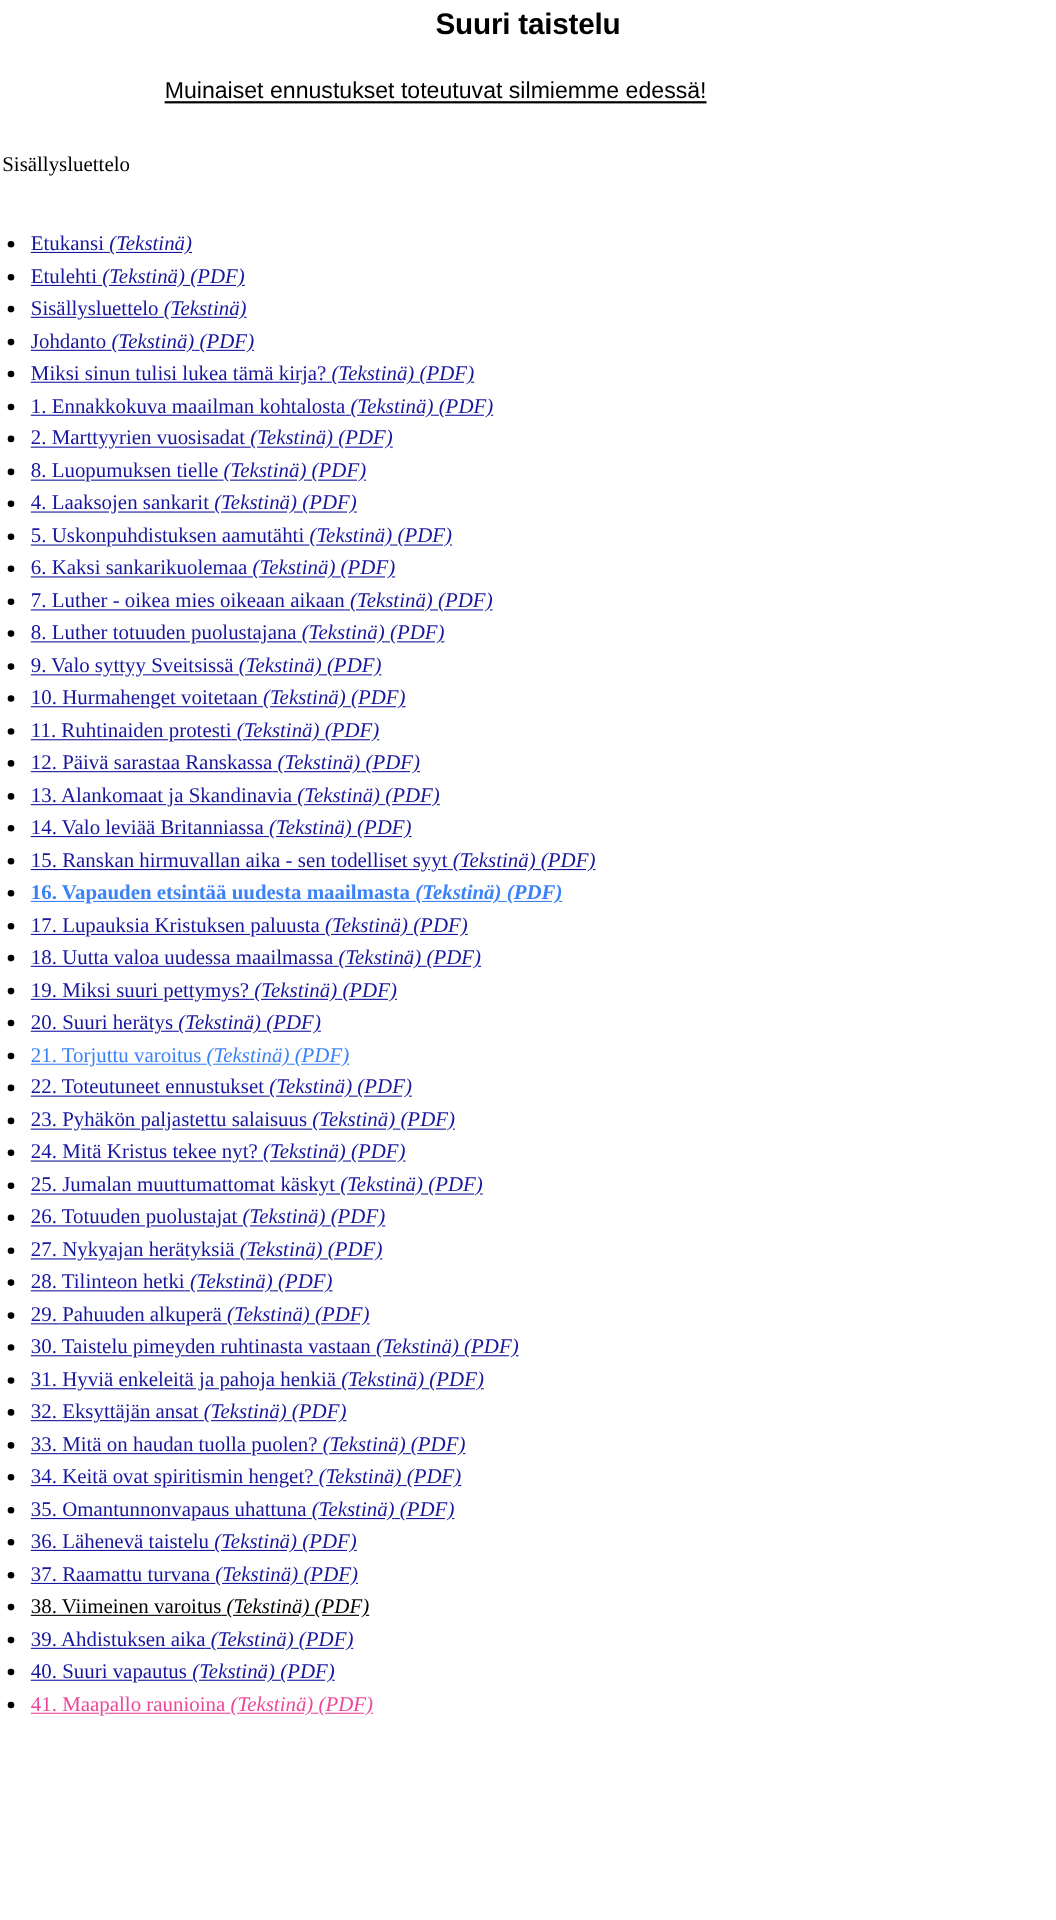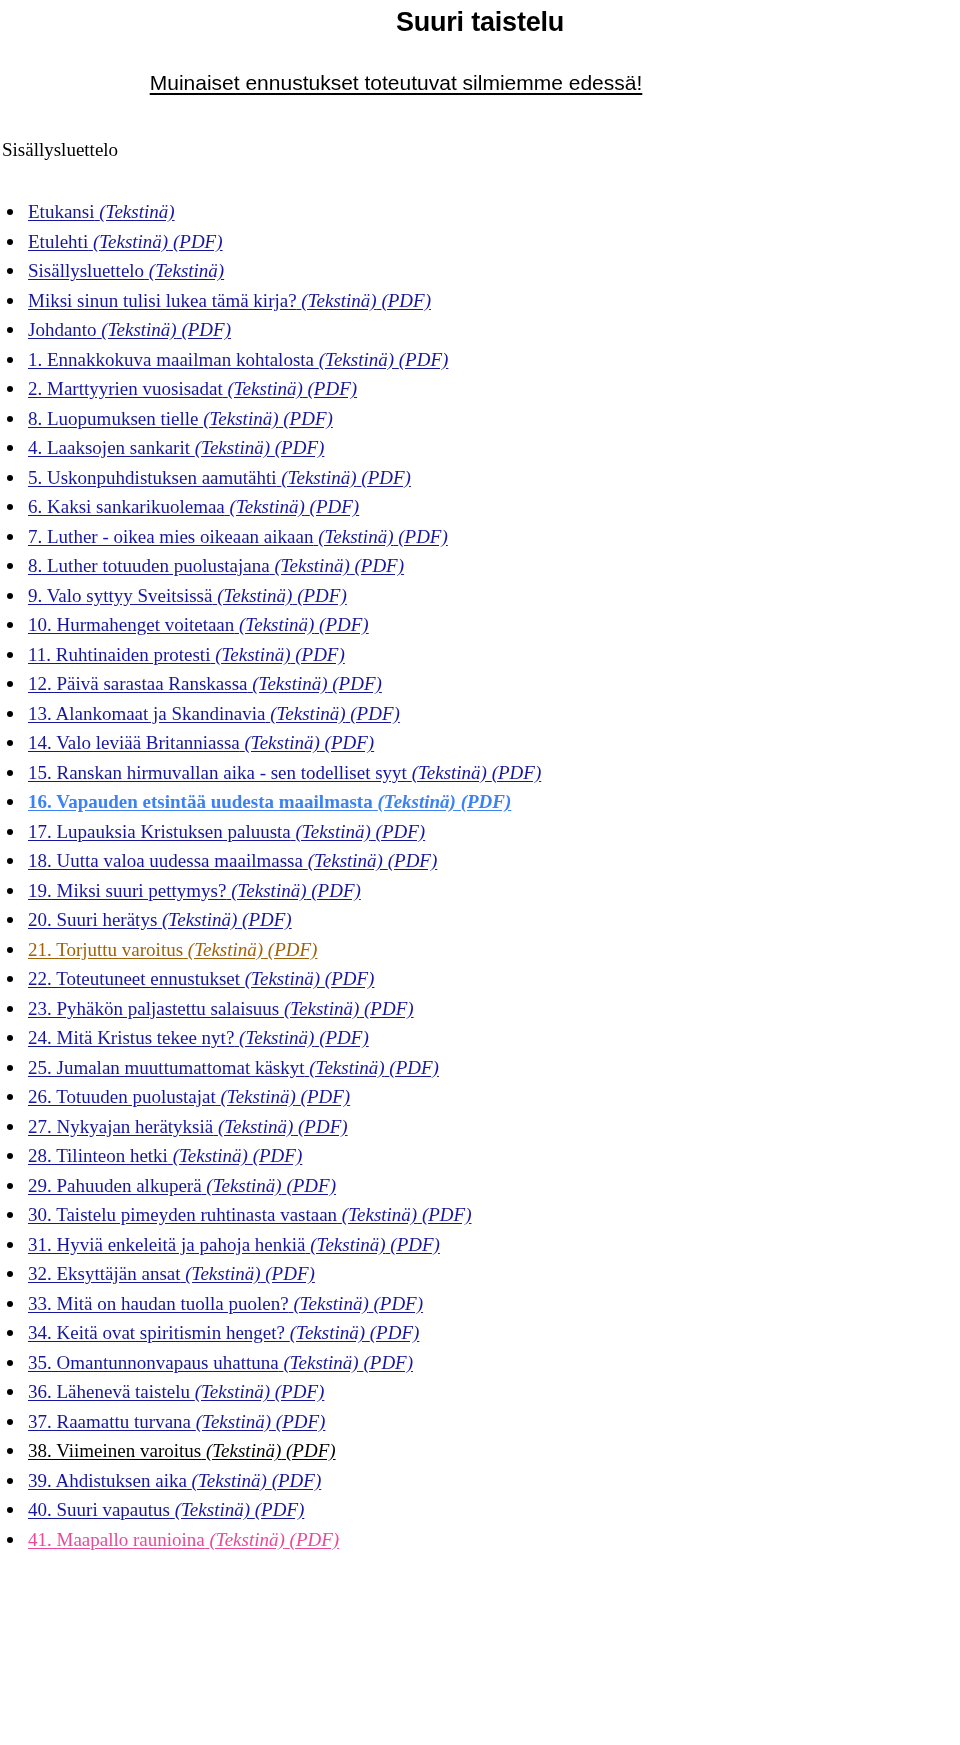--- a/index.html
+++ b/index.html
@@ -56,21 +56,21 @@
     font-family: "Liberation Serif", "DejaVu Serif", serif;
     font-size: 19px;
     line-height: 24px;
     color: #000000;
   }
 
   
   .toc-list {
     position: absolute;
     left: 0;
-    top: 197px;
+    top: 207px;
     width: 960px;
     margin: 0;
     padding: 0;
     list-style: none;
   }
 
   .toc-item {
     position: relative;
     margin: 0;
     padding: 0 0 0 28px;
@@ -112,43 +112,43 @@
 <div class="doc-subtitle-wrap">
   <span class="doc-subtitle">Muinaiset ennustukset toteutuvat silmiemme edessä!</span>
 </div>
 
 <div class="toc-heading">Sisällysluettelo</div>
 
 <ul class="toc-list" id="toc-list">
     <li class="toc-item"><span class="bullet"></span><a class="toc-link" style="color: rgb(23, 23, 158);"><span class="label">Etukansi</span> <span class="fmt">(Tekstinä)</span></a></li>
     <li class="toc-item"><span class="bullet"></span><a class="toc-link" style="color: rgb(23, 23, 158);"><span class="label">Etulehti</span> <span class="fmt">(Tekstinä)</span> <span class="fmt">(PDF)</span></a></li>
     <li class="toc-item"><span class="bullet"></span><a class="toc-link" style="color: rgb(23, 23, 158);"><span class="label">Sisällysluettelo</span> <span class="fmt">(Tekstinä)</span></a></li>
+    <li class="toc-item"><span class="bullet"></span><a class="toc-link" style="color: rgb(23, 23, 158);"><span class="label">Johdanto</span> <span class="fmt">(Tekstinä)</span> <span class="fmt">(PDF)</span></a></li>
     <li class="toc-item"><span class="bullet"></span><a class="toc-link" style="color: rgb(23, 23, 158);"><span class="label">Miksi sinun tulisi lukea tämä kirja?</span> <span class="fmt">(Tekstinä)</span> <span class="fmt">(PDF)</span></a></li>
-    <li class="toc-item"><span class="bullet"></span><a class="toc-link" style="color: rgb(23, 23, 158);"><span class="label">Johdanto</span> <span class="fmt">(Tekstinä)</span> <span class="fmt">(PDF)</span></a></li>
     <li class="toc-item"><span class="bullet"></span><a class="toc-link" style="color: rgb(23, 23, 158);"><span class="label">1. Ennakkokuva maailman kohtalosta</span> <span class="fmt">(Tekstinä)</span> <span class="fmt">(PDF)</span></a></li>
     <li class="toc-item"><span class="bullet"></span><a class="toc-link" style="color: rgb(23, 23, 158);"><span class="label">2. Marttyyrien vuosisadat</span> <span class="fmt">(Tekstinä)</span> <span class="fmt">(PDF)</span></a></li>
     <li class="toc-item"><span class="bullet"></span><a class="toc-link" style="color: rgb(23, 23, 158);"><span class="label">8. Luopumuksen tielle</span> <span class="fmt">(Tekstinä)</span> <span class="fmt">(PDF)</span></a></li>
     <li class="toc-item"><span class="bullet"></span><a class="toc-link" style="color: rgb(23, 23, 158);"><span class="label">4. Laaksojen sankarit</span> <span class="fmt">(Tekstinä)</span> <span class="fmt">(PDF)</span></a></li>
     <li class="toc-item"><span class="bullet"></span><a class="toc-link" style="color: rgb(23, 23, 158);"><span class="label">5. Uskonpuhdistuksen aamutähti</span> <span class="fmt">(Tekstinä)</span> <span class="fmt">(PDF)</span></a></li>
     <li class="toc-item"><span class="bullet"></span><a class="toc-link" style="color: rgb(23, 23, 158);"><span class="label">6. Kaksi sankarikuolemaa</span> <span class="fmt">(Tekstinä)</span> <span class="fmt">(PDF)</span></a></li>
     <li class="toc-item"><span class="bullet"></span><a class="toc-link" style="color: rgb(23, 23, 158);"><span class="label">7. Luther - oikea mies oikeaan aikaan</span> <span class="fmt">(Tekstinä)</span> <span class="fmt">(PDF)</span></a></li>
     <li class="toc-item"><span class="bullet"></span><a class="toc-link" style="color: rgb(23, 23, 158);"><span class="label">8. Luther totuuden puolustajana</span> <span class="fmt">(Tekstinä)</span> <span class="fmt">(PDF)</span></a></li>
     <li class="toc-item"><span class="bullet"></span><a class="toc-link" style="color: rgb(23, 23, 158);"><span class="label">9. Valo syttyy Sveitsissä</span> <span class="fmt">(Tekstinä)</span> <span class="fmt">(PDF)</span></a></li>
     <li class="toc-item"><span class="bullet"></span><a class="toc-link" style="color: rgb(23, 23, 158);"><span class="label">10. Hurmahenget voitetaan</span> <span class="fmt">(Tekstinä)</span> <span class="fmt">(PDF)</span></a></li>
     <li class="toc-item"><span class="bullet"></span><a class="toc-link" style="color: rgb(23, 23, 158);"><span class="label">11. Ruhtinaiden protesti</span> <span class="fmt">(Tekstinä)</span> <span class="fmt">(PDF)</span></a></li>
     <li class="toc-item"><span class="bullet"></span><a class="toc-link" style="color: rgb(23, 23, 158);"><span class="label">12. Päivä sarastaa Ranskassa</span> <span class="fmt">(Tekstinä)</span> <span class="fmt">(PDF)</span></a></li>
     <li class="toc-item"><span class="bullet"></span><a class="toc-link" style="color: rgb(23, 23, 158);"><span class="label">13. Alankomaat ja Skandinavia</span> <span class="fmt">(Tekstinä)</span> <span class="fmt">(PDF)</span></a></li>
     <li class="toc-item"><span class="bullet"></span><a class="toc-link" style="color: rgb(23, 23, 158);"><span class="label">14. Valo leviää Britanniassa</span> <span class="fmt">(Tekstinä)</span> <span class="fmt">(PDF)</span></a></li>
     <li class="toc-item"><span class="bullet"></span><a class="toc-link" style="color: rgb(23, 23, 158);"><span class="label">15. Ranskan hirmuvallan aika - sen todelliset syyt</span> <span class="fmt">(Tekstinä)</span> <span class="fmt">(PDF)</span></a></li>
     <li class="toc-item"><span class="bullet"></span><a class="toc-link" style="color: #3b82f6; font-weight: bold;"><span class="label">16. Vapauden etsintää uudesta maailmasta</span> <span class="fmt">(Tekstinä)</span> <span class="fmt">(PDF)</span></a></li>
     <li class="toc-item"><span class="bullet"></span><a class="toc-link" style="color: rgb(23, 23, 158);"><span class="label">17. Lupauksia Kristuksen paluusta</span> <span class="fmt">(Tekstinä)</span> <span class="fmt">(PDF)</span></a></li>
     <li class="toc-item"><span class="bullet"></span><a class="toc-link" style="color: rgb(23, 23, 158);"><span class="label">18. Uutta valoa uudessa maailmassa</span> <span class="fmt">(Tekstinä)</span> <span class="fmt">(PDF)</span></a></li>
     <li class="toc-item"><span class="bullet"></span><a class="toc-link" style="color: rgb(23, 23, 158);"><span class="label">19. Miksi suuri pettymys?</span> <span class="fmt">(Tekstinä)</span> <span class="fmt">(PDF)</span></a></li>
     <li class="toc-item"><span class="bullet"></span><a class="toc-link" style="color: rgb(23, 23, 158);"><span class="label">20. Suuri herätys</span> <span class="fmt">(Tekstinä)</span> <span class="fmt">(PDF)</span></a></li>
-    <li class="toc-item"><span class="bullet"></span><a class="toc-link" style="color: #a16207; text-align: right;"><span class="label">21. Torjuttu varoitus</span> <span class="fmt">(Tekstinä)</span> <span class="fmt">(PDF)</span></a></li>
+    <li class="toc-item"><span class="bullet"></span><a class="toc-link" style="color: #3b82f6; text-align: right;"><span class="label">21. Torjuttu varoitus</span> <span class="fmt">(Tekstinä)</span> <span class="fmt">(PDF)</span></a></li>
     <li class="toc-item"><span class="bullet"></span><a class="toc-link" style="color: rgb(23, 23, 158);"><span class="label">22. Toteutuneet ennustukset</span> <span class="fmt">(Tekstinä)</span> <span class="fmt">(PDF)</span></a></li>
     <li class="toc-item"><span class="bullet"></span><a class="toc-link" style="color: rgb(23, 23, 158);"><span class="label">23. Pyhäkön paljastettu salaisuus</span> <span class="fmt">(Tekstinä)</span> <span class="fmt">(PDF)</span></a></li>
     <li class="toc-item"><span class="bullet"></span><a class="toc-link" style="color: rgb(23, 23, 158);"><span class="label">24. Mitä Kristus tekee nyt?</span> <span class="fmt">(Tekstinä)</span> <span class="fmt">(PDF)</span></a></li>
     <li class="toc-item"><span class="bullet"></span><a class="toc-link" style="color: rgb(23, 23, 158);"><span class="label">25. Jumalan muuttumattomat käskyt</span> <span class="fmt">(Tekstinä)</span> <span class="fmt">(PDF)</span></a></li>
     <li class="toc-item"><span class="bullet"></span><a class="toc-link" style="color: rgb(23, 23, 158);"><span class="label">26. Totuuden puolustajat</span> <span class="fmt">(Tekstinä)</span> <span class="fmt">(PDF)</span></a></li>
     <li class="toc-item"><span class="bullet"></span><a class="toc-link" style="color: rgb(23, 23, 158);"><span class="label">27. Nykyajan herätyksiä</span> <span class="fmt">(Tekstinä)</span> <span class="fmt">(PDF)</span></a></li>
     <li class="toc-item"><span class="bullet"></span><a class="toc-link" style="color: rgb(23, 23, 158);"><span class="label">28. Tilinteon hetki</span> <span class="fmt">(Tekstinä)</span> <span class="fmt">(PDF)</span></a></li>
     <li class="toc-item"><span class="bullet"></span><a class="toc-link" style="color: rgb(23, 23, 158);"><span class="label">29. Pahuuden alkuperä</span> <span class="fmt">(Tekstinä)</span> <span class="fmt">(PDF)</span></a></li>
     <li class="toc-item"><span class="bullet"></span><a class="toc-link" style="color: rgb(23, 23, 158);"><span class="label">30. Taistelu pimeyden ruhtinasta vastaan</span> <span class="fmt">(Tekstinä)</span> <span class="fmt">(PDF)</span></a></li>
     <li class="toc-item"><span class="bullet"></span><a class="toc-link" style="color: rgb(23, 23, 158);"><span class="label">31. Hyviä enkeleitä ja pahoja henkiä</span> <span class="fmt">(Tekstinä)</span> <span class="fmt">(PDF)</span></a></li>

